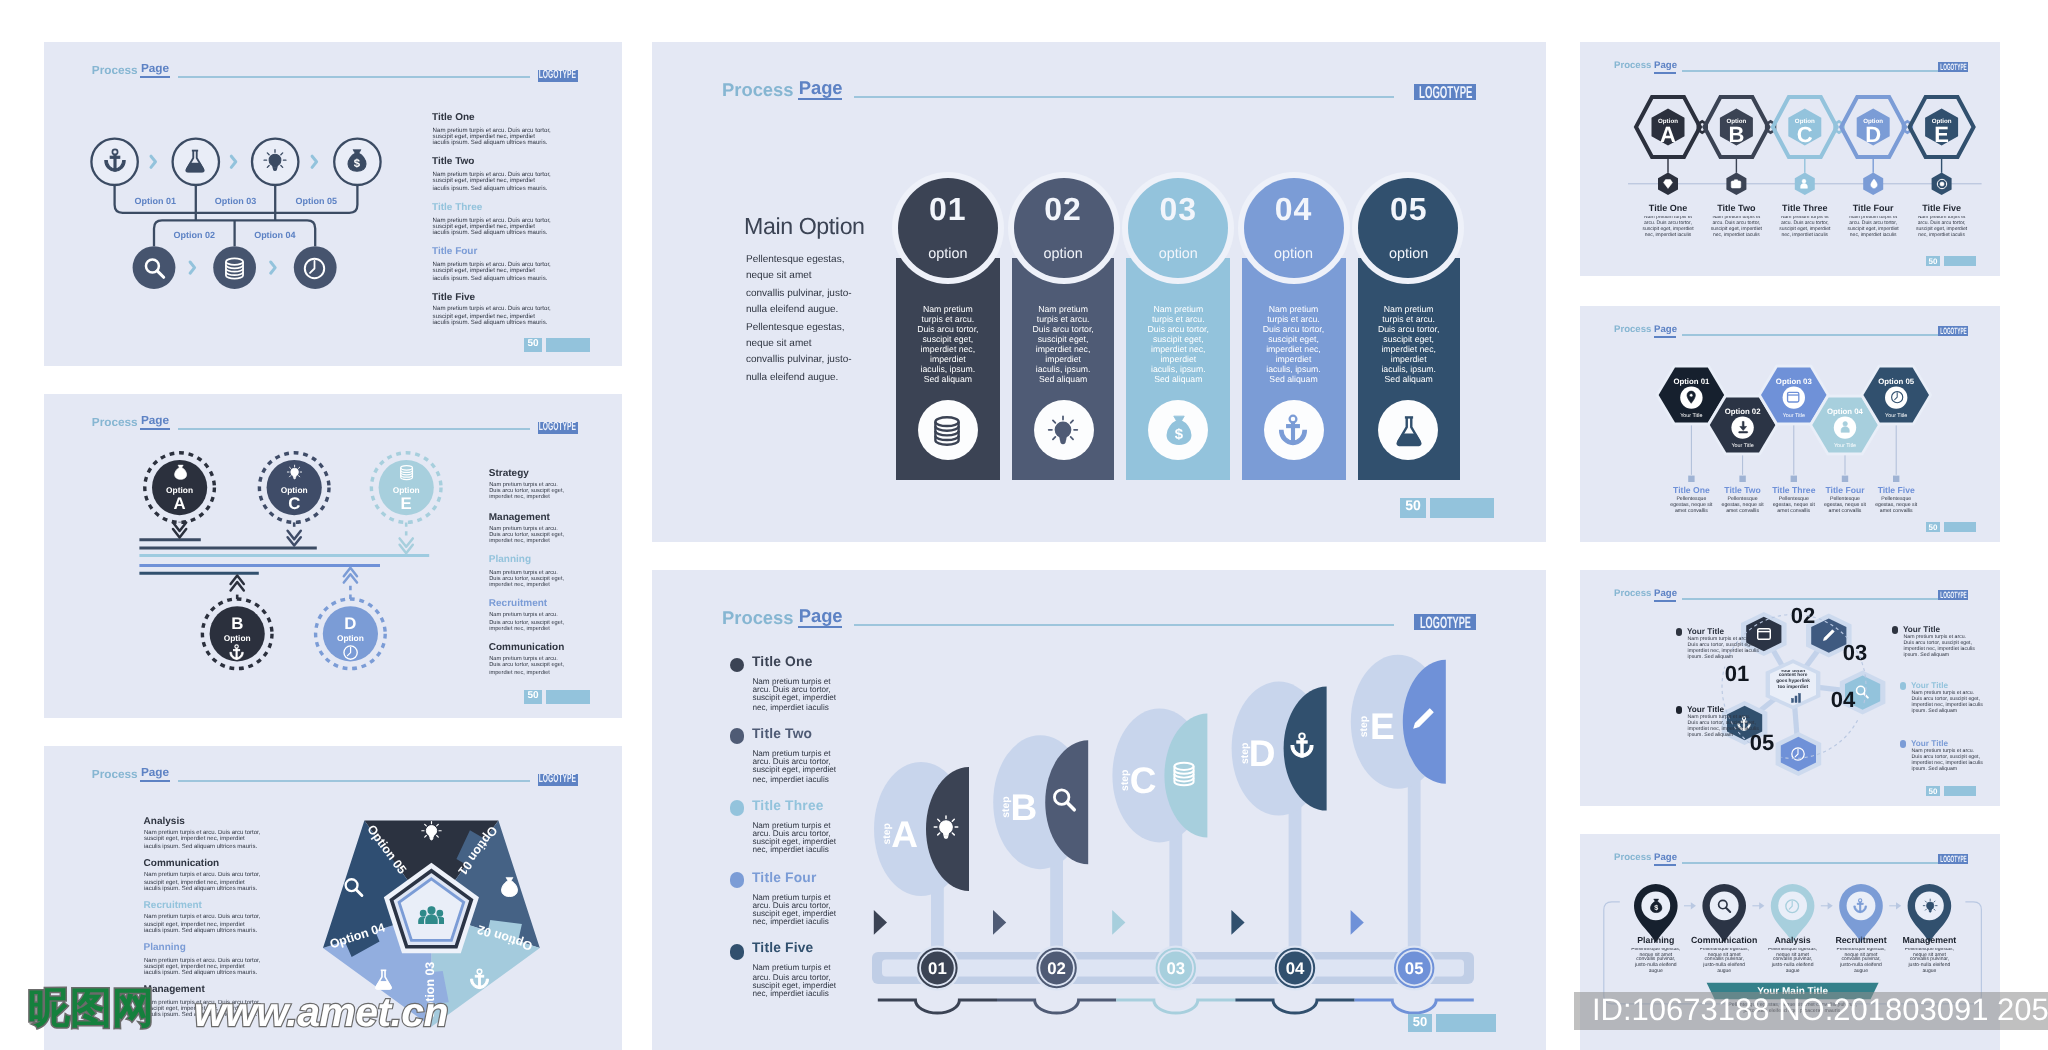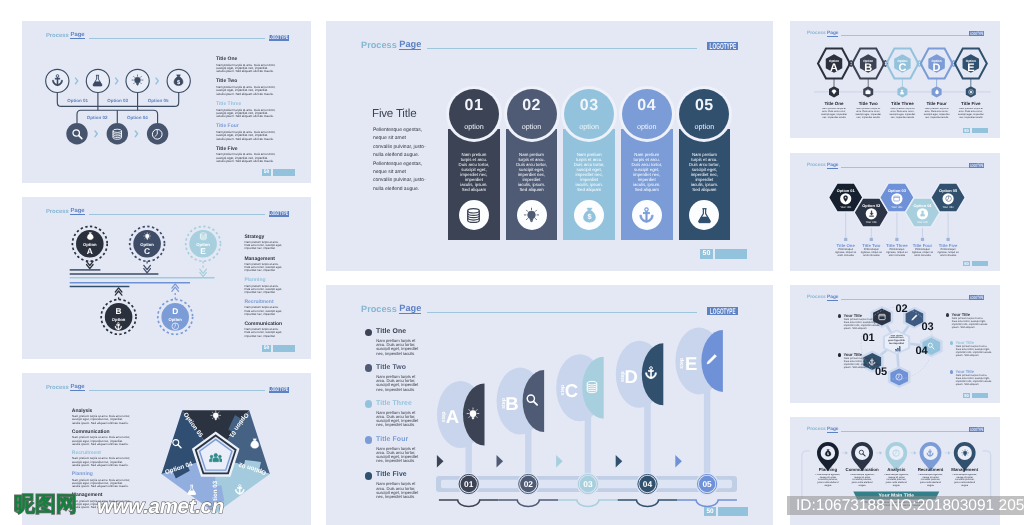--- a/index.html
+++ b/index.html
@@ -29,21 +29,21 @@
 
   <div class="slide" id="slide-main" style="left:326px;top:21px;width:447px;height:250px">
     <div class="hdr" style="left:35px;top:18px;width:342px;font-size:9.2px">
       <span class="t1">Process</span>
       <span class="t2">Page</span>
       <span class="rule"></span>
     </div>
     <div class="logo" style="position:absolute;left:381px;top:20.6px;width:31px;height:8.8px;font-size:8.6px;z-index:3">
         <span style="transform:scaleX(.56)">LOGOTYPE</span>
       </div>
-    <div style="position:absolute;left:46px;top:85.5px;font-size:11.6px;color:#3b4354;font-weight:normal;letter-spacing:-.2px">Five Title</div>
+    <div style="position:absolute;left:46px;top:85.5px;font-size:11.6px;color:#3b4354;font-weight:normal;letter-spacing:-.2px">Main Option</div>
     <div style="position:absolute;left:47px;top:105px;width:53px;font-size:5.0px;line-height:1.68;color:#2e3440">Pellentesque egestas, neque sit amet convallis pulvinar, justo-nulla eleifend augue. Pellentesque egestas, neque sit amet convallis pulvinar, justo-nulla eleifend augue.</div>
     <div id="main-cols">
         <div style="position: absolute; left: 0px; top: 0px;">
           <div style="position:absolute;left:122.19999999999999px;top:108px;width:51.5px;height:111px;background:#3b4354"></div>
           <div style="position:absolute;left:119.94999999999999px;top:65.2px;width:56px;height:56px;border-radius:50%;background:#eef1f9"></div>
           <div style="position:absolute;left:122.94999999999999px;top:68.2px;width:50px;height:50px;border-radius:50%;background:#3b4354"></div>
           <div style="position:absolute;left:122.94999999999999px;top:76.4px;width:50px;text-align:center;font-size:16px;font-weight:bold;color:#f2f5fb;letter-spacing:.5px">01</div>
           <div style="position:absolute;left:122.94999999999999px;top:100.5px;width:50px;text-align:center;font-size:7.2px;color:#f2f5fb">option</div>
           <div style="position:absolute;left:132.2px;top:130.5px;width:31.5px;text-align:center;font-size:4.35px;line-height:5.0px;color:#ffffff">Nam pretium turpis et arcu. Duis arcu tortor, suscipit eget, imperdiet nec, imperdiet iaculis, ipsum. Sed aliquam</div>
           <div style="position:absolute;left:132.95px;top:179px;width:30px;height:30px;border-radius:50%;background:#fcfdfe;display:flex;align-items:center;justify-content:center">

